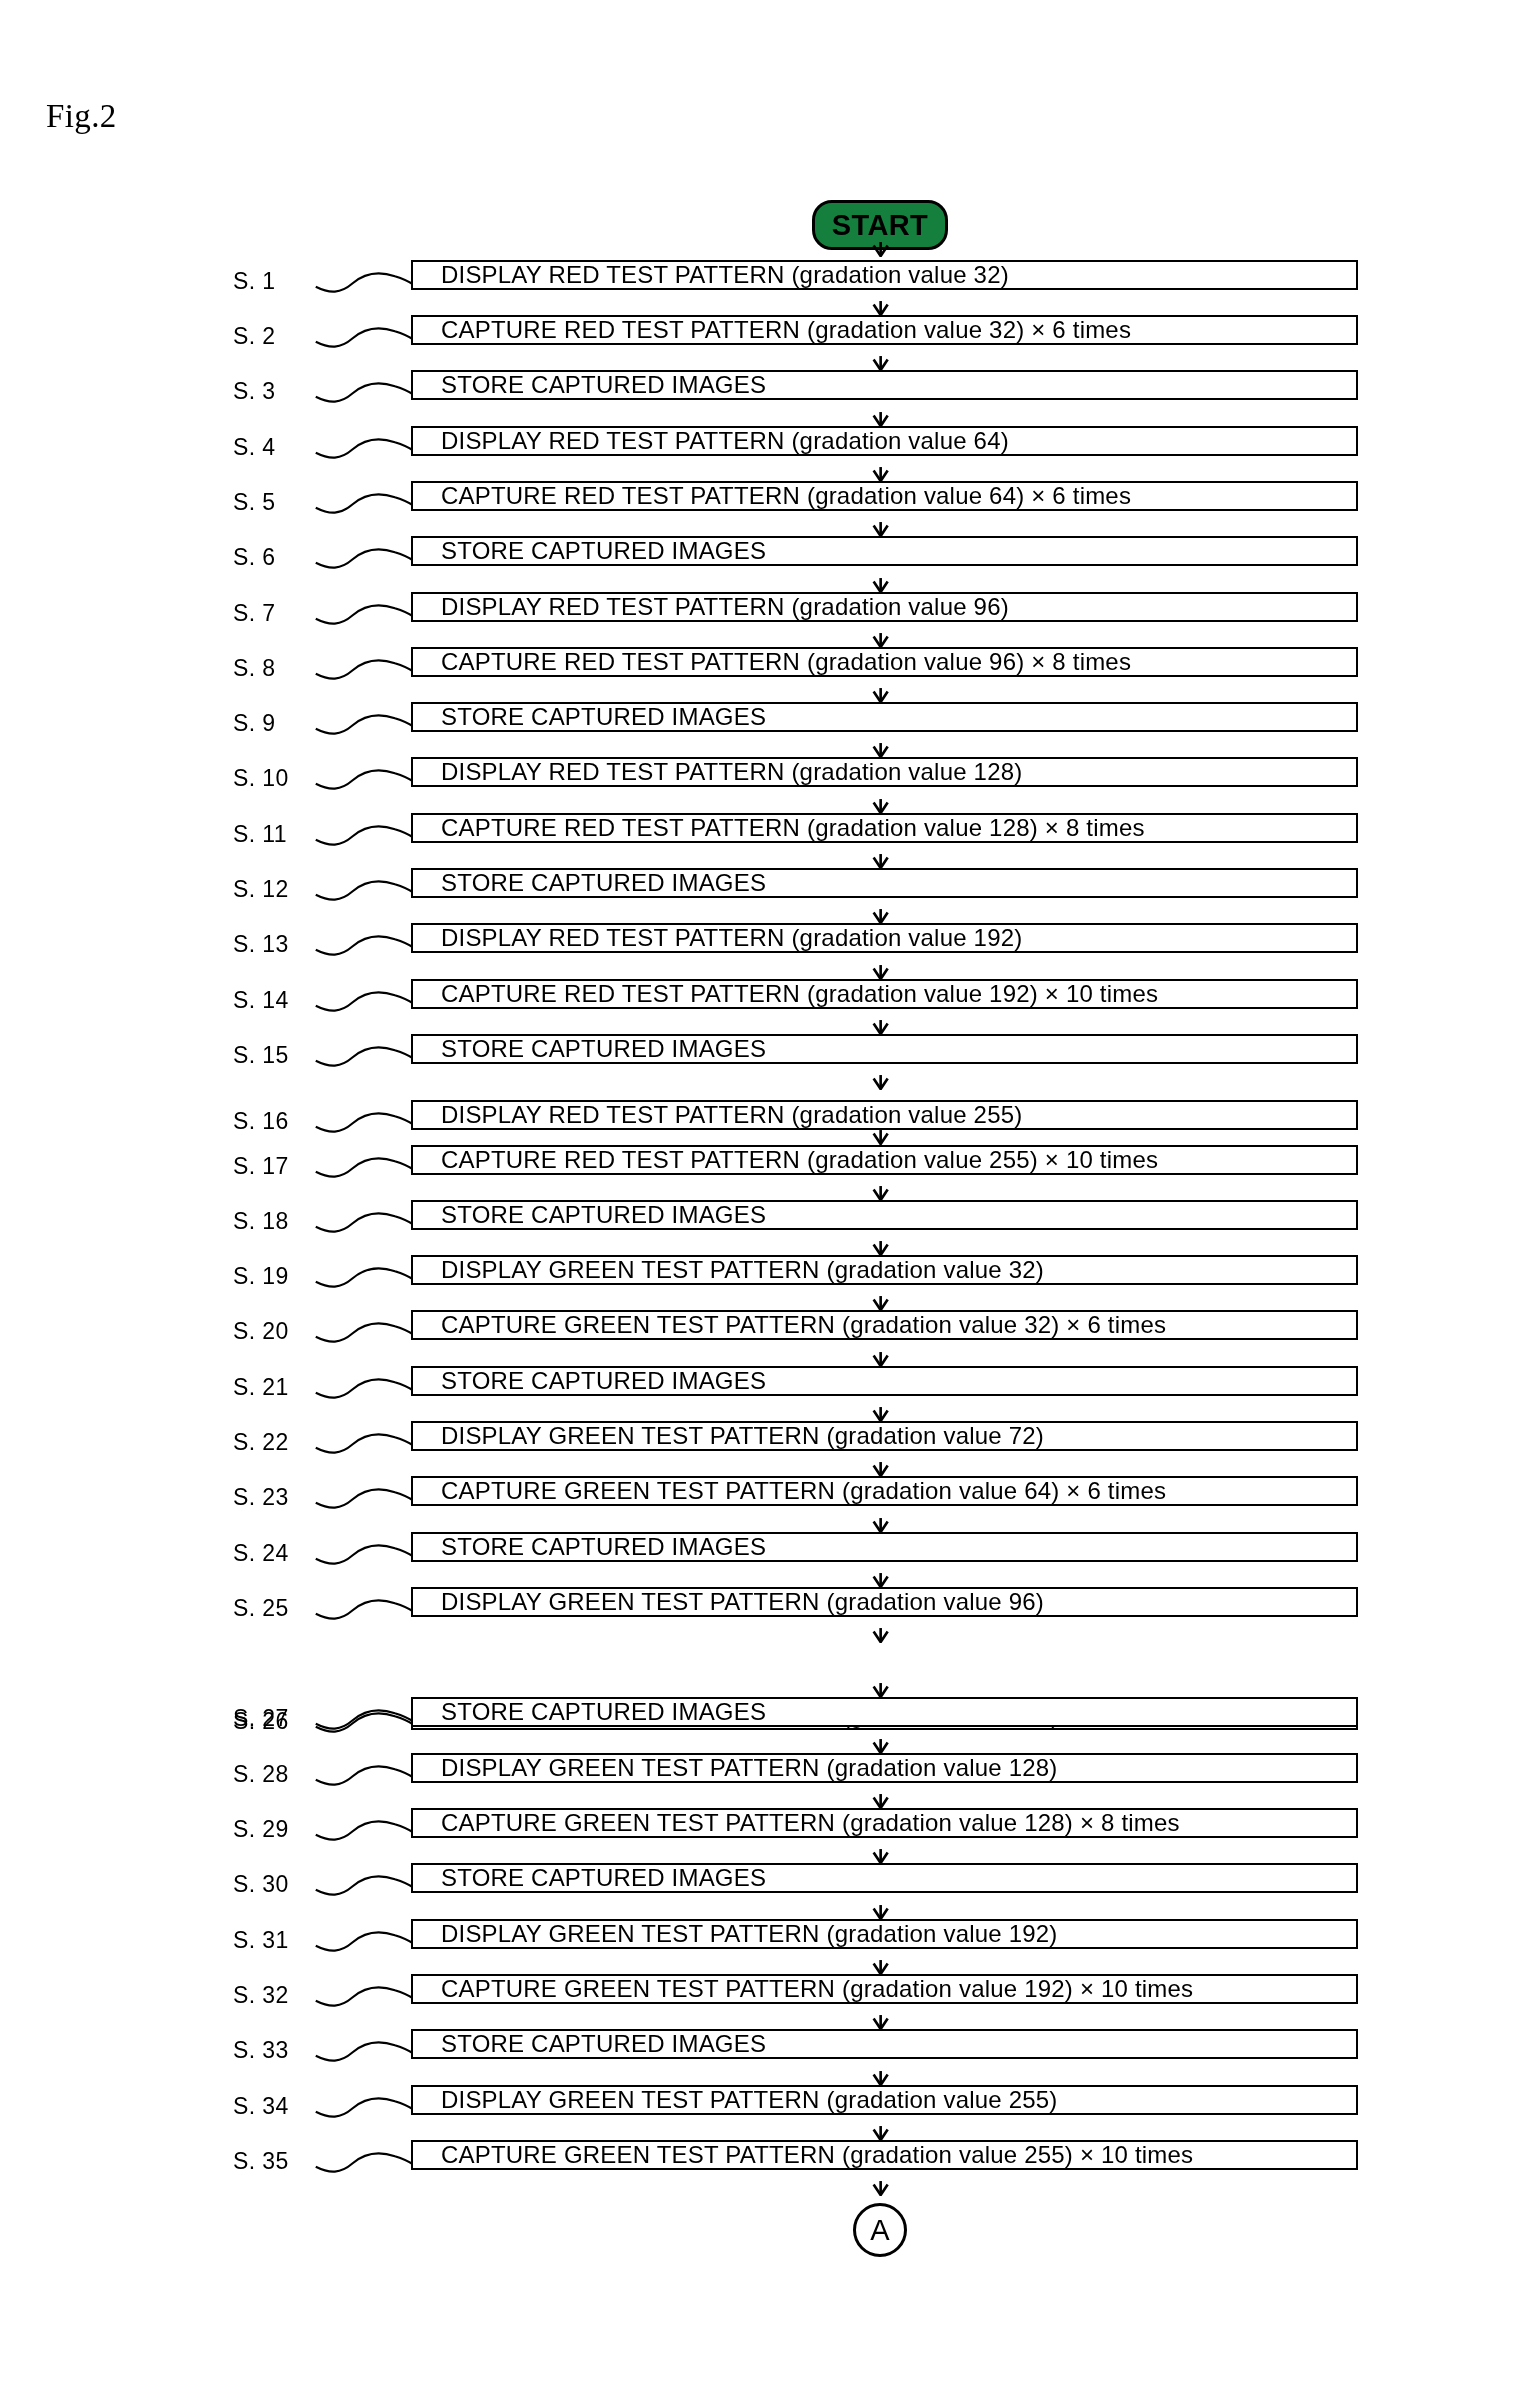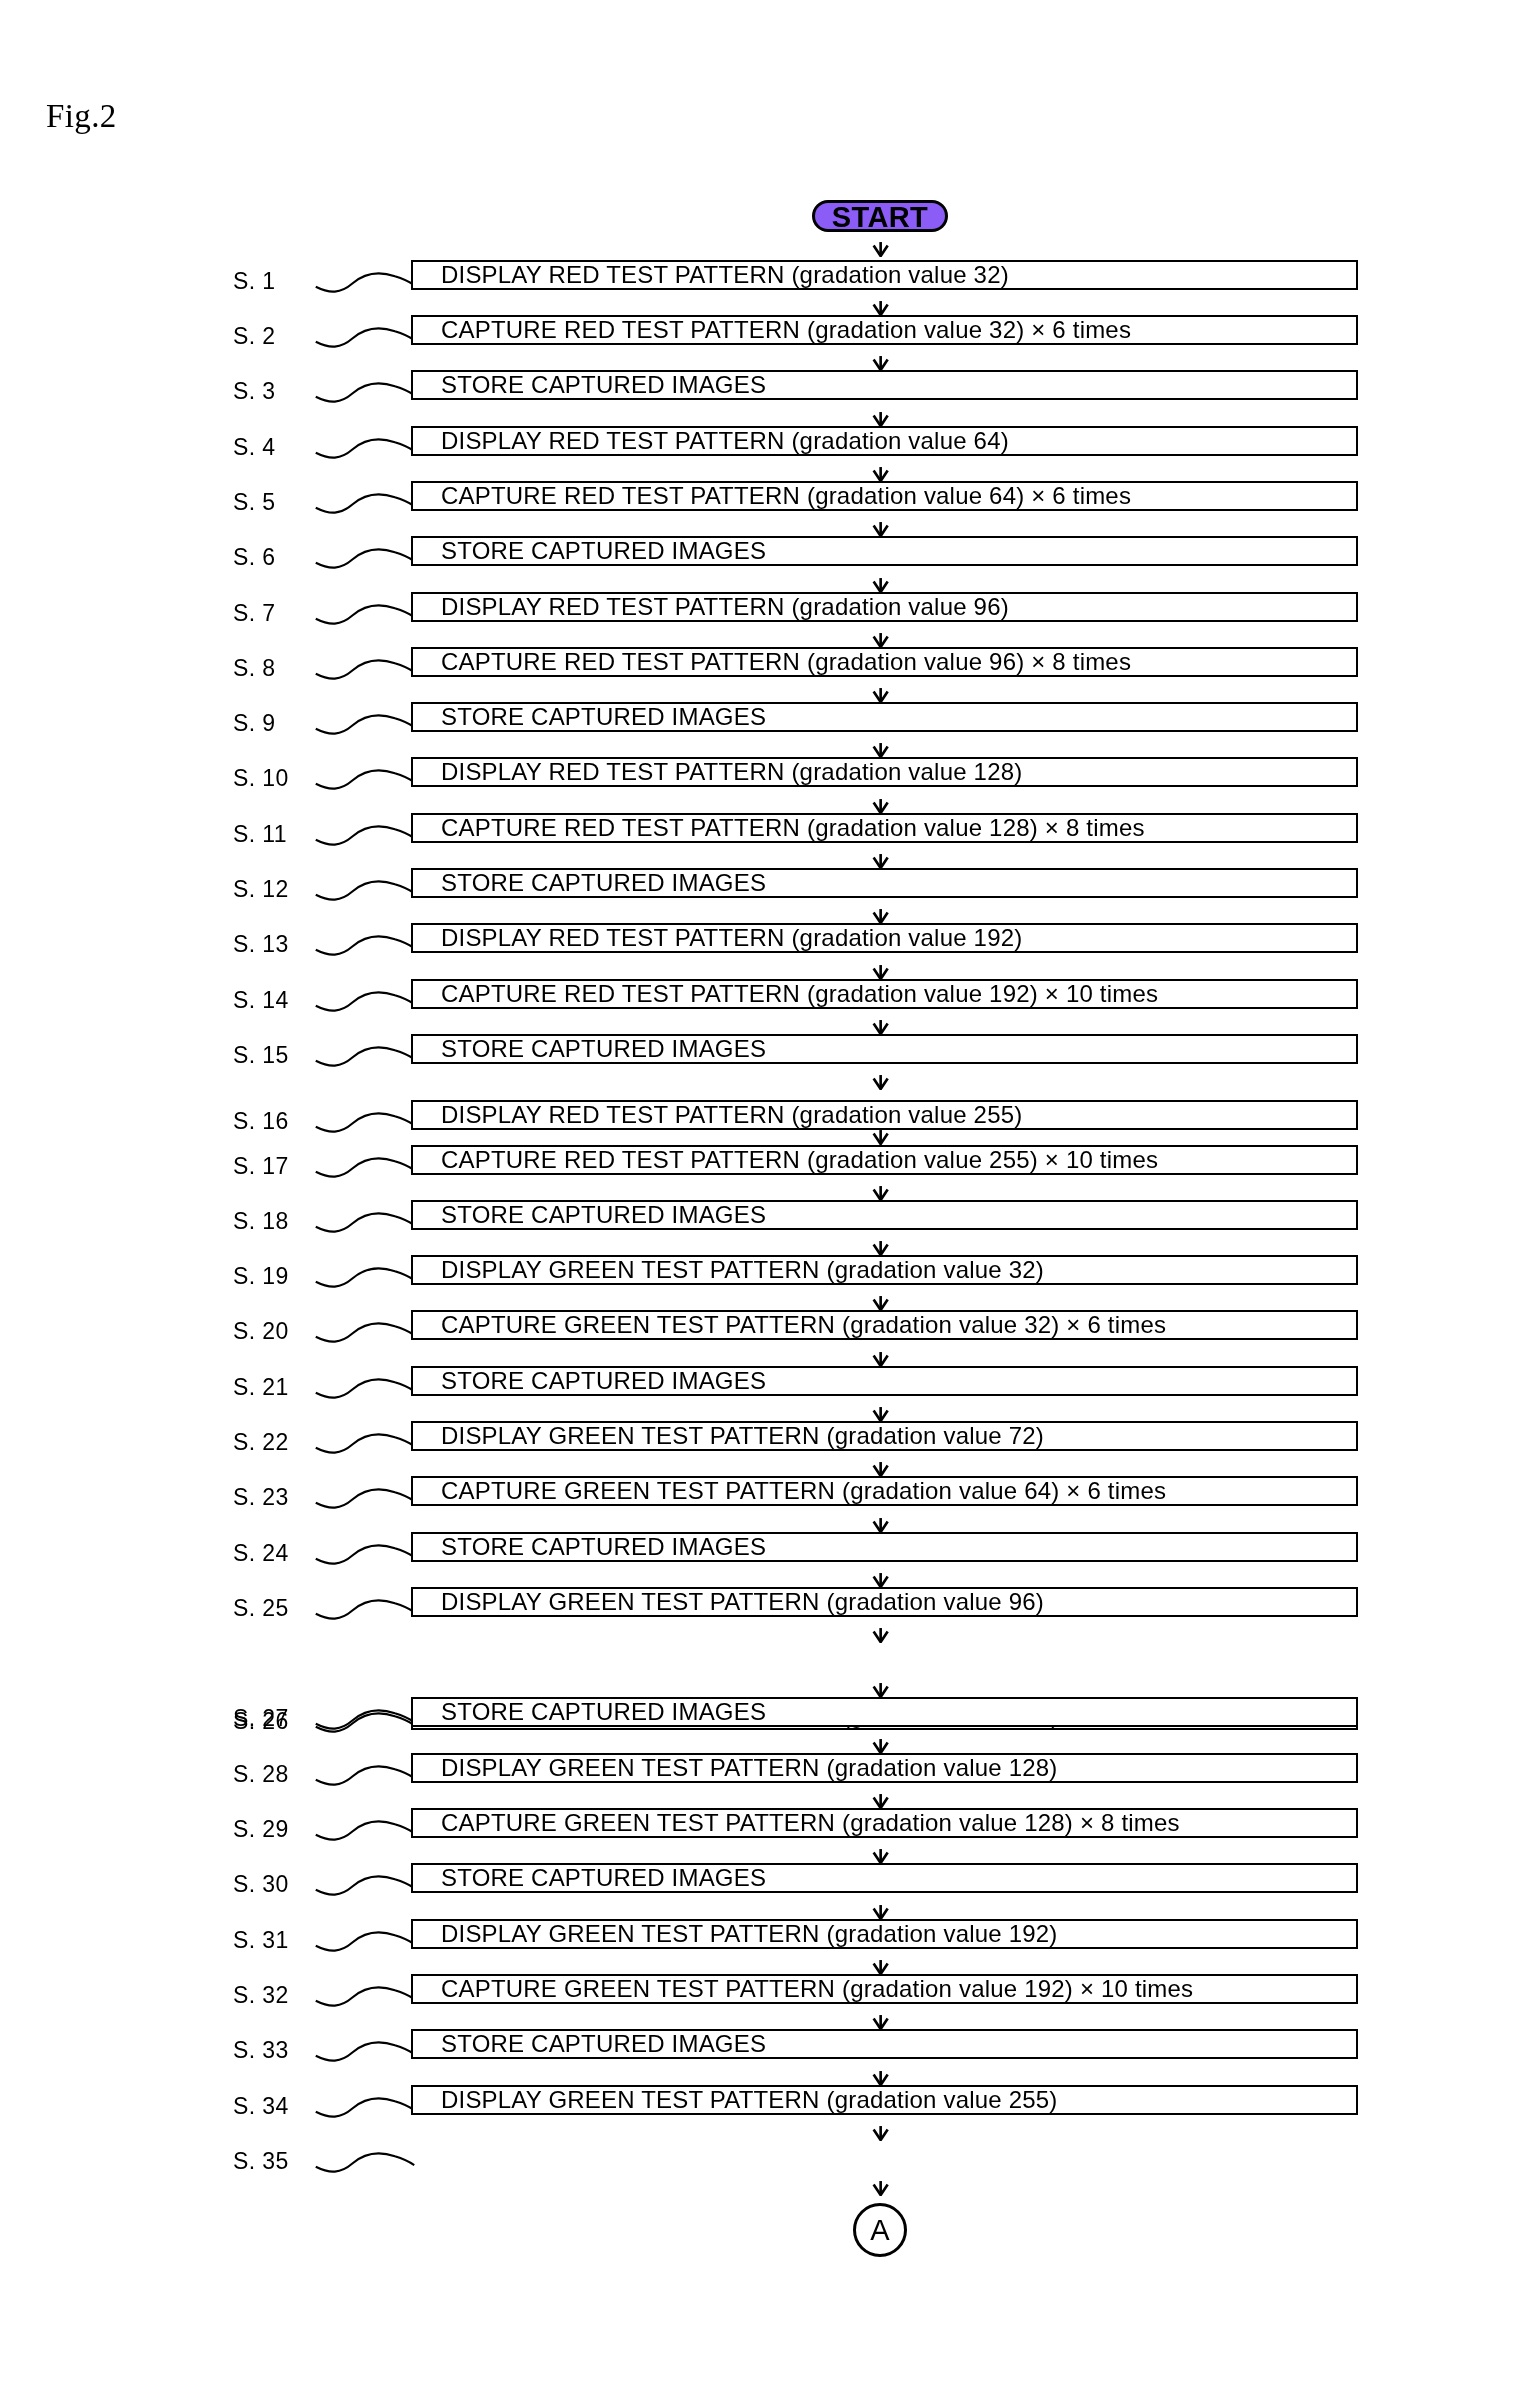--- a/index.html
+++ b/index.html
@@ -29,26 +29,27 @@
     letter-spacing: 0.4px;
     white-space: nowrap;
   }
 
   
   #start-node {
     position: absolute;
     left: 812px;
     top: 200px;
     width: 136px;
-    height: 32px;
+    height: 50px;
     border: 3.5px solid #000;
     border-radius: 20px;
     box-sizing: border-box;
-    background: #8b5cf6;
+    background: #15803d;
     display: flex;
+    align-items: center;
     justify-content: center;
   }
   #start-node .lbl {
     font-family: "Liberation Sans", sans-serif;
     font-size: 29px;
     font-weight: 700;
     letter-spacing: 0.4px;
     color: #000;
     line-height: 1;
   }
@@ -457,20 +458,23 @@
         </svg>
         <div class="box">
           <span class="txt">DISPLAY GREEN TEST PATTERN (gradation value 255)</span>
         </div>
       </div>
       <div class="row" style="top: 2140px; padding-left: 36px;">
         <div class="step-label">S. 35</div>
         <svg class="leader" viewBox="0 0 116 44">
           <path d="M2 28 C 18 36, 30 36, 44 24 C 58 12, 74 10, 92 16 C 102 19, 108 22, 114 26" stroke="#000" stroke-width="2.4" fill="none"></path>
         </svg>
+        <div class="box">
+          <span class="txt">CAPTURE GREEN TEST PATTERN (gradation value 255)  × 10 times</span>
+        </div>
       </div>
     </div>
 
   <div id="conn-a" style="top: 2203px;">
     <span class="lbl">A</span>
   </div>
 
 <svg class="arrow" viewBox="0 0 22 17" style="top: 301px;">
       <path d="M11 0 L11 16" stroke="#000" stroke-width="3" fill="none"></path>
       <path d="M3 4 L11 16 L19 4" stroke="#000" stroke-width="3" fill="none"></path>

